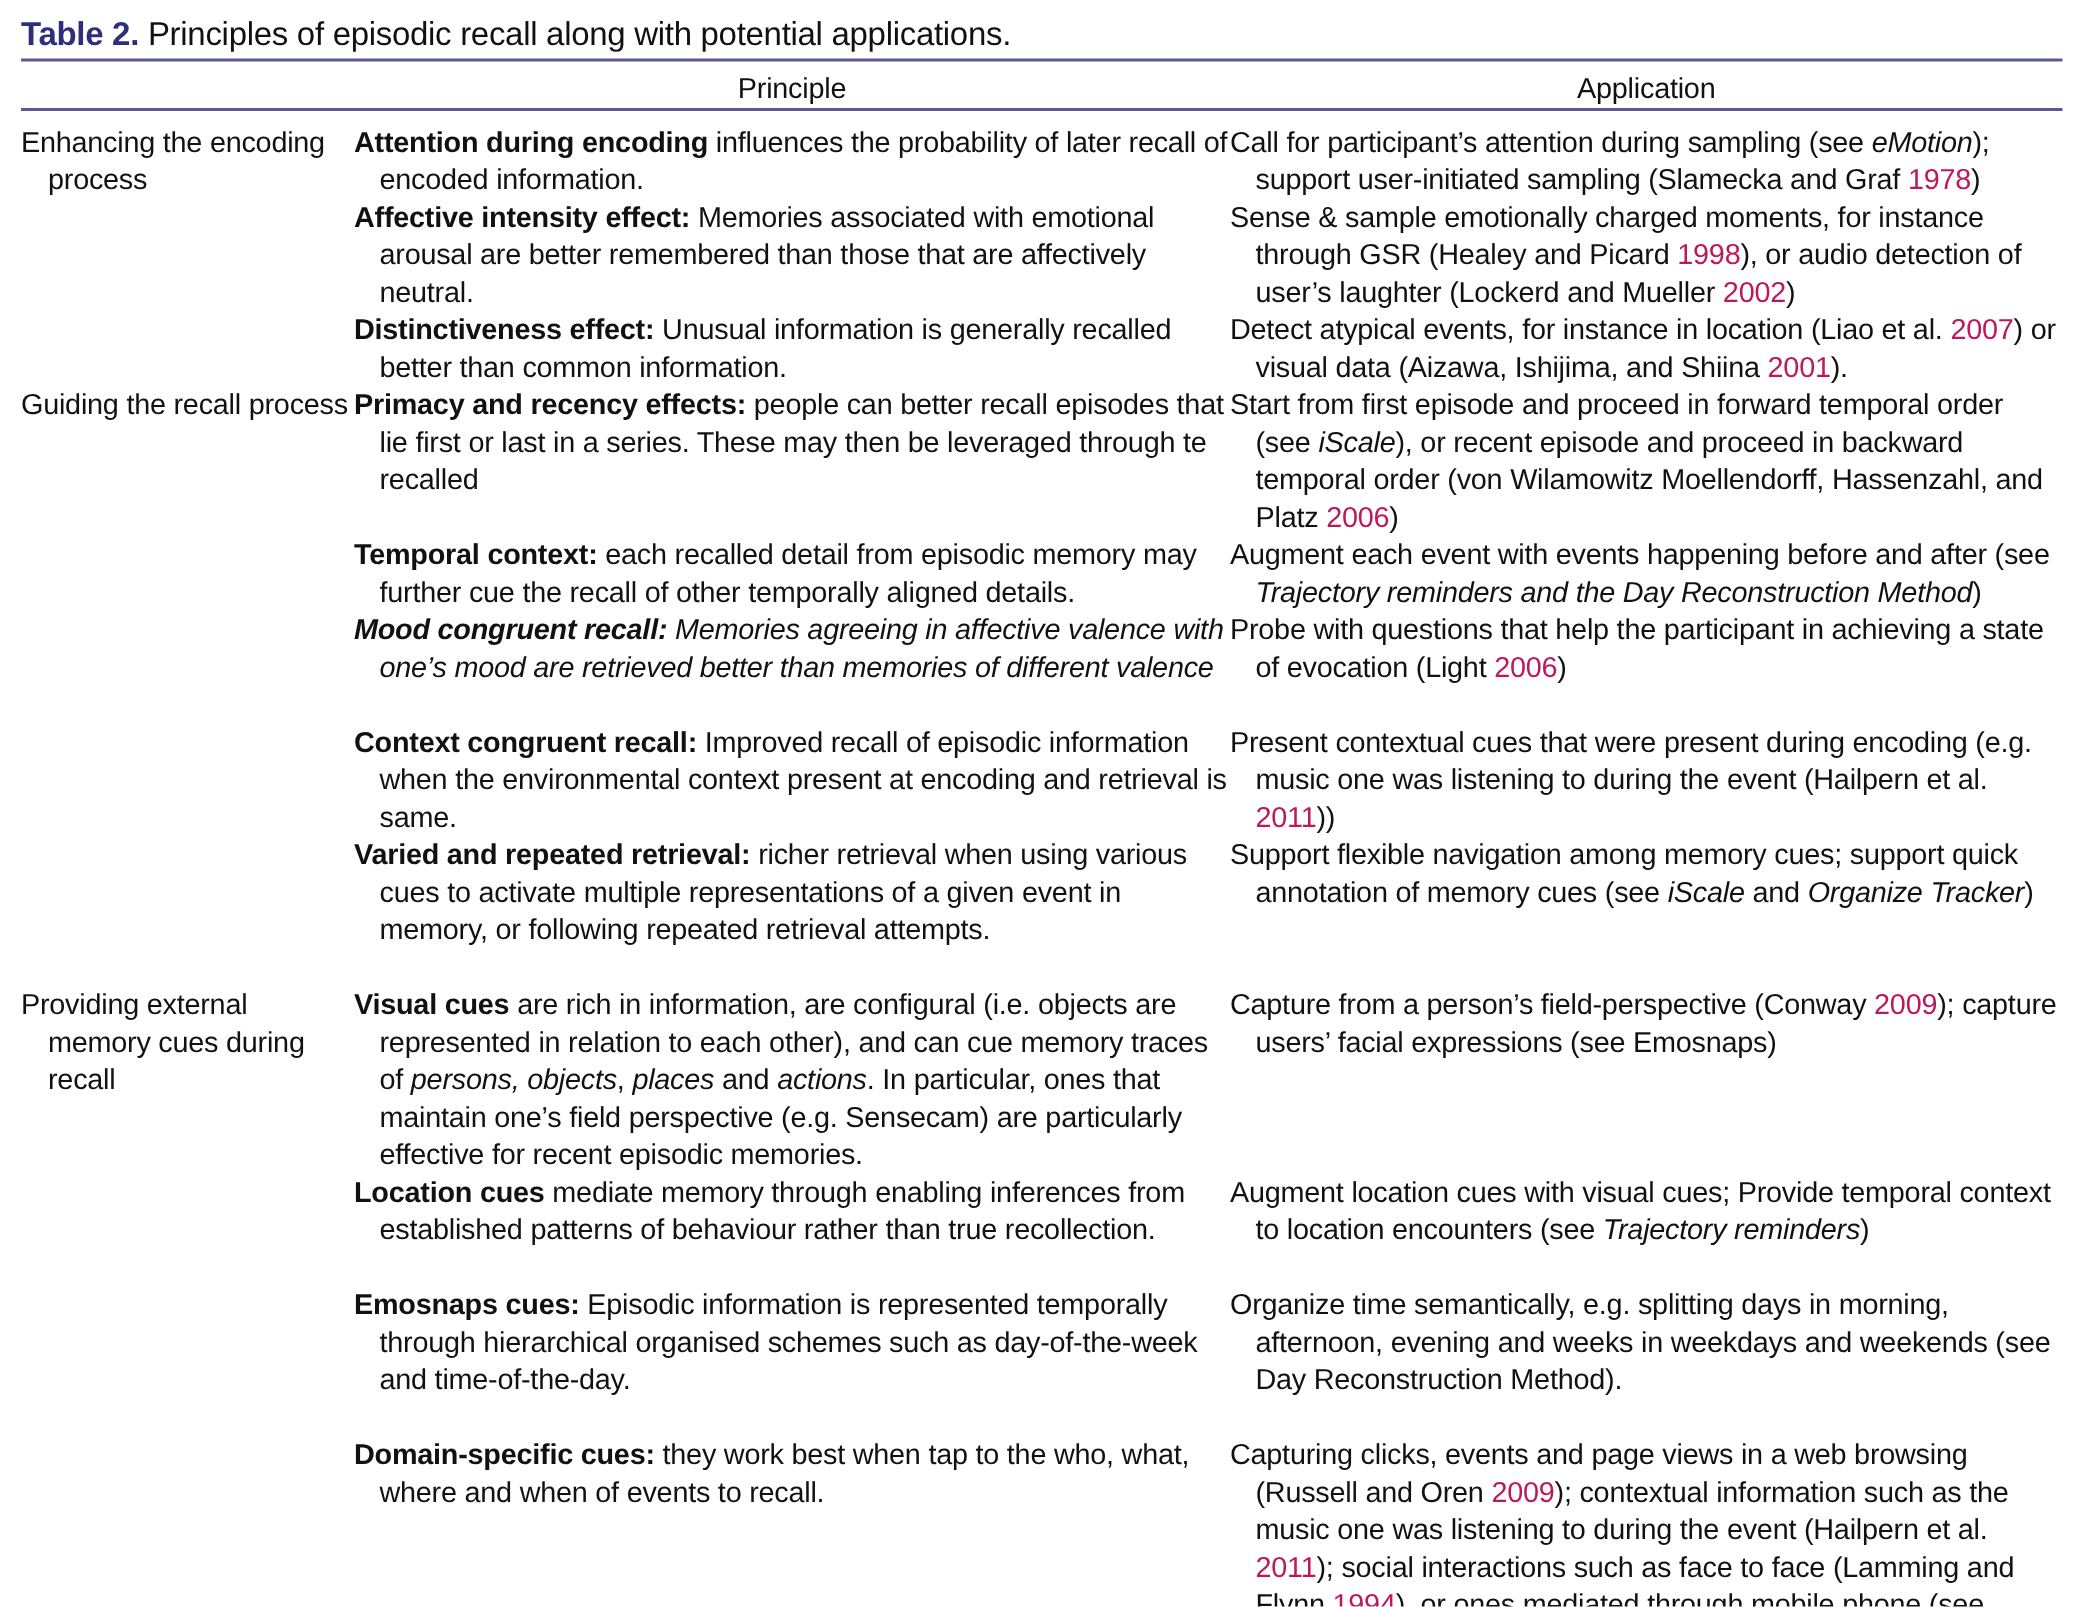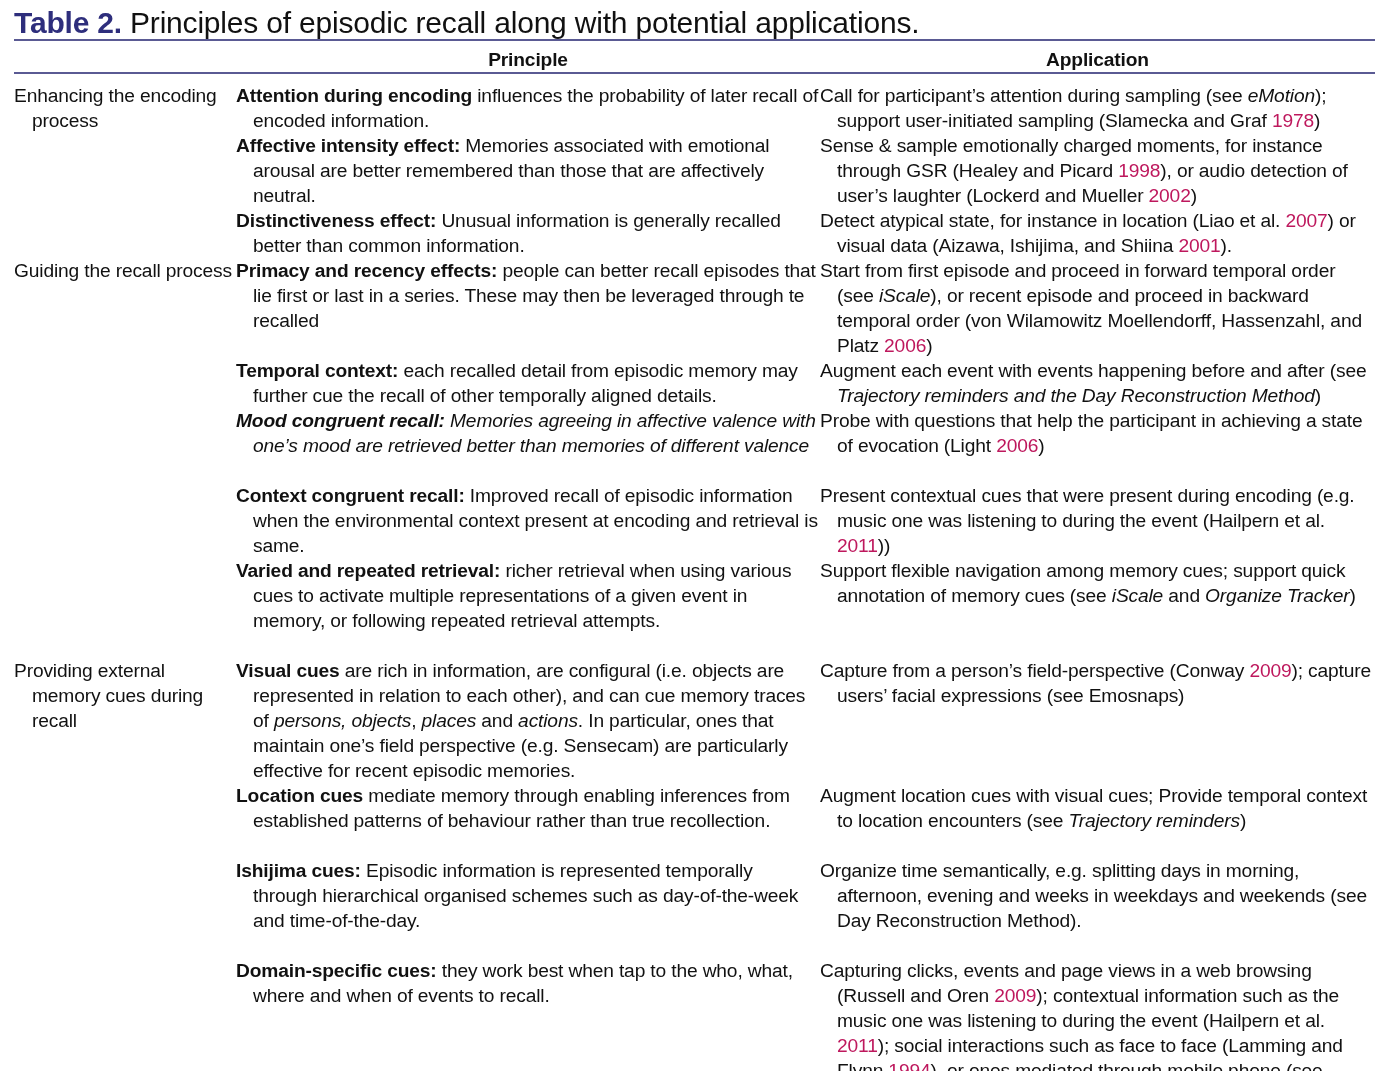--- a/index.html
+++ b/index.html
@@ -15,21 +15,21 @@
       color: #111111;
       font-size: 19.2px;
       line-height: 25px;
       letter-spacing: -0.15px;
     }
     .page {
       position: relative;
       padding: 8px 14px 0 14px;
     }
     .caption {
-      font-size: 30px;
+      font-size: 22px;
       line-height: 30px;
       height: 31px;
       white-space: nowrap;
       letter-spacing: -0.2px;
     }
     .caption .label {
       color: #2e2e7c;
       font-weight: bold;
     }
     .rule {
@@ -39,21 +39,21 @@
     }
     table {
       border-collapse: collapse;
       width: 1361px;
       table-layout: fixed;
     }
     col.c1 { width: 222px; }
     col.c2 { width: 584px; }
     col.c3 { width: 555px; }
     th {
-      font-weight: bold;
+      font-weight: normal;
       text-align: center;
       height: 36px;
       padding: 0;
       vertical-align: middle;
     }
     thead tr th:first-child { text-align: left; }
     td {
       vertical-align: top;
       padding: 0;
       margin-left: 20px;
@@ -122,21 +122,21 @@
           </td>
         </tr>
         <tr>
           <td>
             <div class="cat"></div>
           </td>
           <td>
             <div class="entry"><span class="term">Distinctiveness effect:</span><span> Unusual information is generally recalled better than common information.</span></div>
           </td>
           <td>
-            <div class="app"><span>Detect atypical state, for instance in location (Liao et al. </span><a class="cite">2007</a><span>) or visual data (Aizawa, Ishijima, and Shiina </span><a class="cite">2001</a><span>).</span></div>
+            <div class="app"><span>Detect atypical events, for instance in location (Liao et al. </span><a class="cite">2007</a><span>) or visual data (Aizawa, Ishijima, and Shiina </span><a class="cite">2001</a><span>).</span></div>
           </td>
         </tr>
         <tr>
           <td>
             <div class="cat">Guiding the recall process</div>
           </td>
           <td style="padding-bottom: 25px;">
             <div class="entry"><span class="term">Primacy and recency effects:</span><span> people can better recall episodes that lie first or last in a series. These may then be leveraged through te recalled</span></div>
           </td>
           <td>
@@ -207,21 +207,21 @@
           </td>
           <td>
             <div class="app"><span>Augment location cues with visual cues; Provide temporal context to location encounters (see </span><span class="it">Trajectory reminders</span><span>)</span></div>
           </td>
         </tr>
         <tr>
           <td>
             <div class="cat"></div>
           </td>
           <td style="padding-bottom: 25px;">
-            <div class="entry"><span class="term">Ishijima cues:</span><span> Episodic information is represented temporally through hierarchical organised schemes such as day-of-the-week and time-of-the-day.</span></div>
+            <div class="entry"><span class="term">Emosnaps cues:</span><span> Episodic information is represented temporally through hierarchical organised schemes such as day-of-the-week and time-of-the-day.</span></div>
           </td>
           <td>
             <div class="app"><span>Organize time semantically, e.g. splitting days in morning, afternoon, evening and weeks in weekdays and weekends (see Day Reconstruction Method).</span></div>
           </td>
         </tr>
         <tr class="last">
           <td>
             <div class="cat"></div>
           </td>
           <td>

